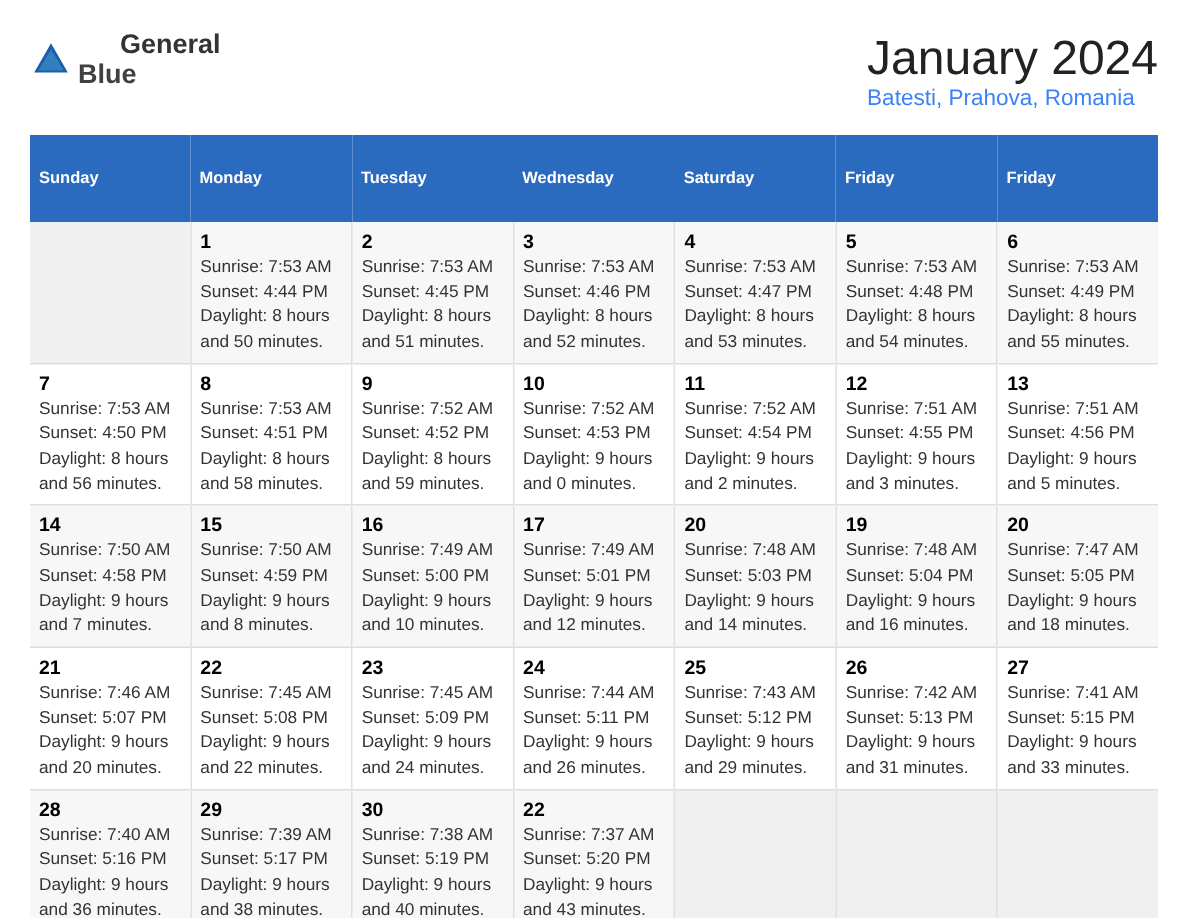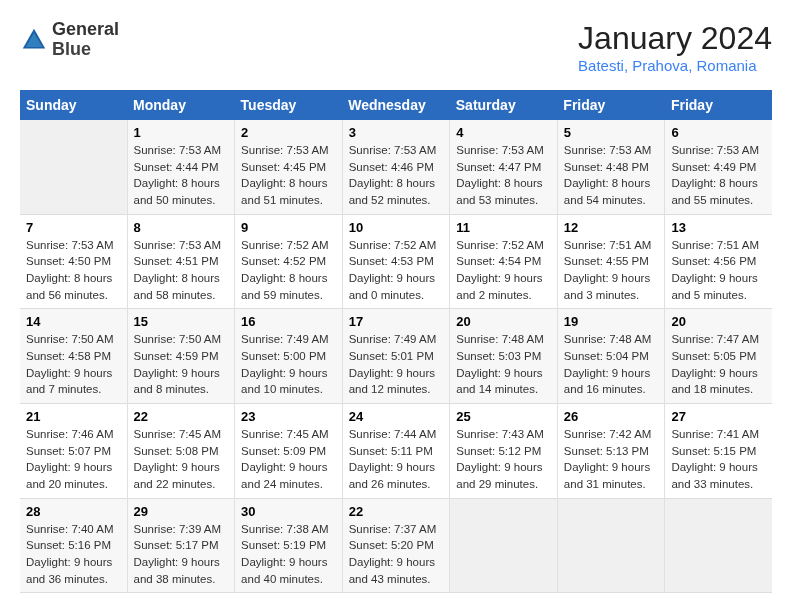--- a/index.html
+++ b/index.html
@@ -47,24 +47,24 @@
     table {
       width: 100%;
       border-collapse: collapse;
       font-size: 11.5px;
     }
     thead tr {
       background-color: #2a6abf;
       color: #fff;
     }
     thead th {
-      padding: 7px 6px;
+      padding: 23px 6px;
       text-align: left;
       font-weight: bold;
-      font-size: 14px;
+      font-size: 11px;
     }
     tbody tr {
       border-bottom: 1px solid #ddd;
     }
     tbody tr:nth-child(odd) {
       background-color: #f7f7f7;
     }
     tbody tr:nth-child(even) {
       background-color: #fff;
     }
@@ -90,21 +90,21 @@
 </head>
 <body>
 
 <div class="header">
   <div class="logo">
     <svg class="logo-icon" viewBox="0 0 40 40">
       <polygon points="20,4 36,32 4,32" fill="#1a5fa8"></polygon>
       <polygon points="20,10 32,30 8,30" fill="#4a9fd4" opacity="0.5"></polygon>
     </svg>
     <div class="logo-text">
-      <span style="color:#333;">General</span><br>
+      <span style="color:#333;margin-left:28px;">General</span><br>
       <span class="blue">Blue</span>
     </div>
   </div>
   <div class="title-block">
     <div class="main-title">January 2024</div>
     <div class="subtitle">Batesti, Prahova, Romania</div>
   </div>
 </div>
 
 <table>

